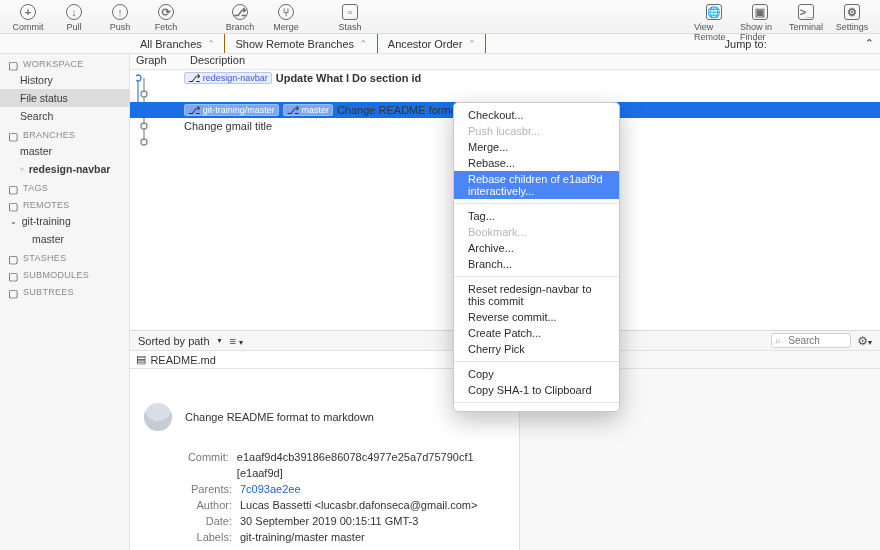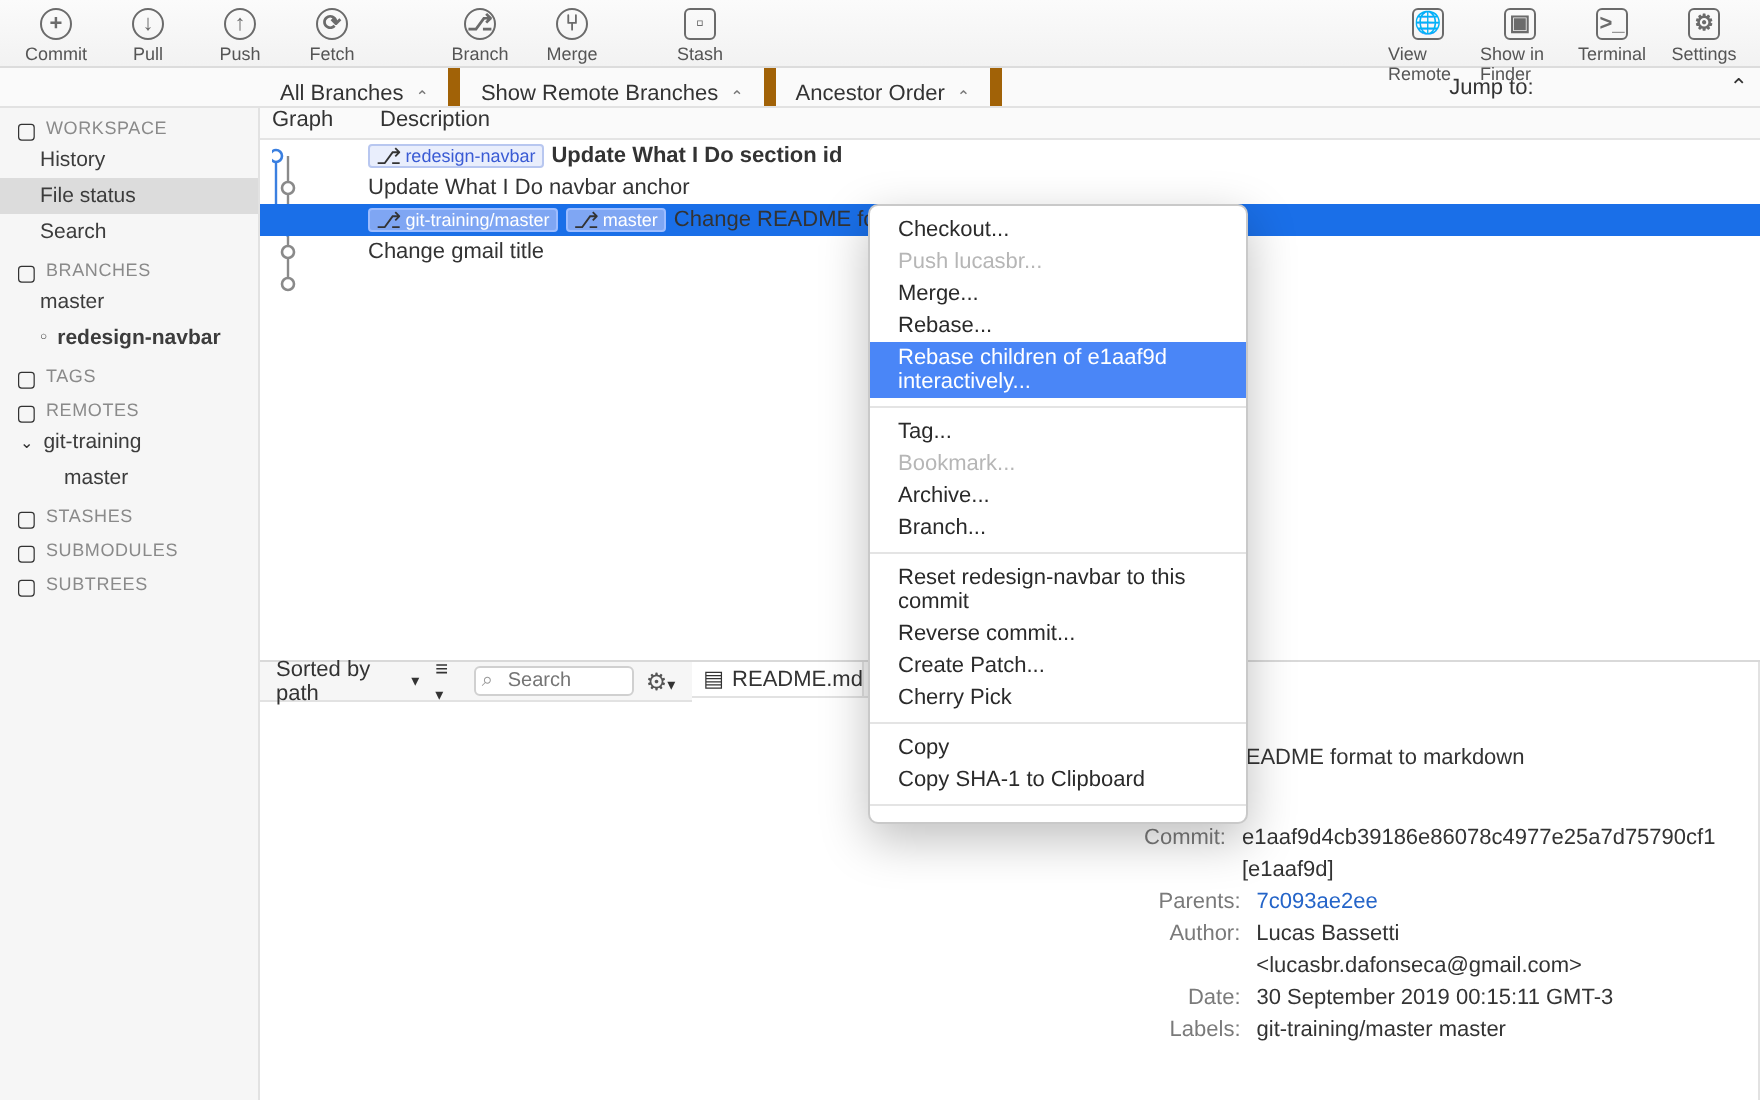--- a/index.html
+++ b/index.html
@@ -8,21 +8,21 @@
 .toolbar{display:flex;align-items:flex-start;padding:4px 8px 0;height:34px;background:linear-gradient(#fbfbfb,#f2f2f2);border-bottom:1px solid #dcdcdc}
 .tgroup{display:flex;gap:6px}
 .tbtn{display:flex;flex-direction:column;align-items:center;width:40px;cursor:default}
 .tbtn .ic{width:16px;height:16px;border:1.3px solid #6b6b6b;border-radius:50%;display:flex;align-items:center;justify-content:center;font-size:11px;color:#6b6b6b;font-weight:700;line-height:1}
 .tbtn .ic.sq{border-radius:3px}
 .tbtn .lbl{font-size:9px;color:#555;margin-top:2px}
 .spacer{flex:1}
 
 .filterbar{display:flex;align-items:center;height:20px;background:#fafafa;border-bottom:1px solid #e2e2e2;font-size:10px;color:#555}
 .filterbar .sidecap{width:130px}
-.filterbar .seg{padding:0 10px;border-right:6px solid #a16207;display:flex;align-items:flex-end;gap:6px;height:100%}
+.filterbar .seg{padding:0 10px;border-right:1px solid #a16207;display:flex;align-items:center;gap:6px;height:100%}
 .filterbar .seg .chv{font-size:8px;color:#777}
 .jump{margin-left:auto;display:flex;align-items:flex-end;gap:24px;padding-right:6px}
 .jump input{width:50px;border:none;background:transparent;font-size:10px}
 
 .main{display:flex;height:calc(100% - 54px)}
 .sidebar{width:130px;background:#f6f6f6;border-right:1px solid #e2e2e2;overflow:hidden}
 .sb-sec{padding:5px 8px 2px;font-size:9px;color:#8a8a8a;letter-spacing:.3px;display:flex;align-items:center;gap:5px}
 .sb-item{padding:3px 8px 3px 20px;font-size:10.5px;color:#3c3c3c;display:flex;align-items:center;gap:5px}
 .sb-item.active{background:#dcdcdc}
 .sb-item.bold{font-weight:700}
@@ -38,29 +38,29 @@
 .row .gcol{width:48px;position:relative;height:100%}
 .row .desc{flex:1;display:flex;align-items:center;gap:4px;font-size:10.5px;white-space:nowrap;overflow:hidden}
 .row.sel{background:#1a6fe8;color:#fff}
 .row.sel .desc, .row.sel .tag{color:#fff}
 .tag{display:inline-flex;align-items:center;gap:2px;background:#e9eefc;border:1px solid #b8c7f0;border-radius:2px;padding:0 3px;font-size:9px;color:#3a5bd4;height:12px}
 .tag.sel{background:#7fa6f3;border-color:#9dbcff;color:#fff}
 .bold{font-weight:700}
 
 .graphsvg{position:absolute;left:6px;top:0;pointer-events:none}
 
-.ctx{position:absolute;left:434px;top:102px;width:190px;background:#fff;border:1px solid #c9c9c9;border-radius:5px;box-shadow:0 8px 24px rgba(0,0,0,.25);padding:4px 0;z-index:50}
+.ctx{position:absolute;left:453px;top:102px;width:167px;background:#fff;border:1px solid #c9c9c9;border-radius:5px;box-shadow:0 8px 24px rgba(0,0,0,.25);padding:4px 0;z-index:50}
 .ctx .mi{padding:2px 14px;font-size:11px;color:#2a2a2a}
 .ctx .mi.dis{color:#b6b6b6}
 .ctx .mi.hl{background:#4a86f7;color:#fff}
 .ctx hr{border:none;border-top:1px solid #e4e4e4;margin:4px 0}
 .ctx .mi.sub{display:flex;justify-content:space-between;align-items:center}
 .ctx .mi.sub::after{content:"▶";font-size:8px;color:#555}
 
-.bottom{flex:1;display:flex;flex-direction:row;border-top:1px solid #d9d9d9;min-height:0}
+.bottom{flex:1;display:flex;flex-direction:column;border-top:1px solid #d9d9d9;min-height:0}
 .sortbar{height:20px;background:#f6f6f6;border-bottom:1px solid #e2e2e2;display:flex;align-items:center;padding:0 8px;gap:8px;font-size:10px;color:#555}
 .sortbar .srch{margin-left:auto;display:flex;align-items:center;gap:6px}
 .sortbar input{width:80px;border:1px solid #d0d0d0;border-radius:3px;padding:1px 16px 1px 6px;font-size:10px;background:#fff}
 .srchwrap{position:relative}
 .srchwrap .mag{position:absolute;left:4px;top:2px;font-size:10px;color:#999}
 .sortbar .gear{font-size:12px;color:#555}
 .filestrip{height:18px;display:flex;border-bottom:1px solid #e2e2e2}
 .filestrip .half{flex:1;display:flex;align-items:center;padding-left:6px;gap:4px;font-size:10px;color:#666;border-right:1px solid #e2e2e2}
 .filestrip .half:last-child{border-right:none;background:#f8f8f8}
 .details{flex:1;display:flex;min-height:0}
@@ -194,23 +194,20 @@
       </svg>
     <div class="row">
           <div class="gcol"></div>
           <div class="desc">
             <span class="tag"><span>⎇</span>redesign-navbar</span>
             <span class="bold">Update What I Do section id</span>
           </div>
         </div>
         <div class="row">
           <div class="gcol"></div>
-          <div class="desc">
-            <span class="">Update What I Do navbar anchor</span>
-          </div>
         </div>
         <div class="row sel">
           <div class="gcol"></div>
           <div class="desc">
             <span class="tag sel"><span>⎇</span>git-training/master</span>
             <span class="tag sel"><span>⎇</span>master</span>
             <span class="">Change README format to markdown</span>
           </div>
         </div>
         <div class="row">

